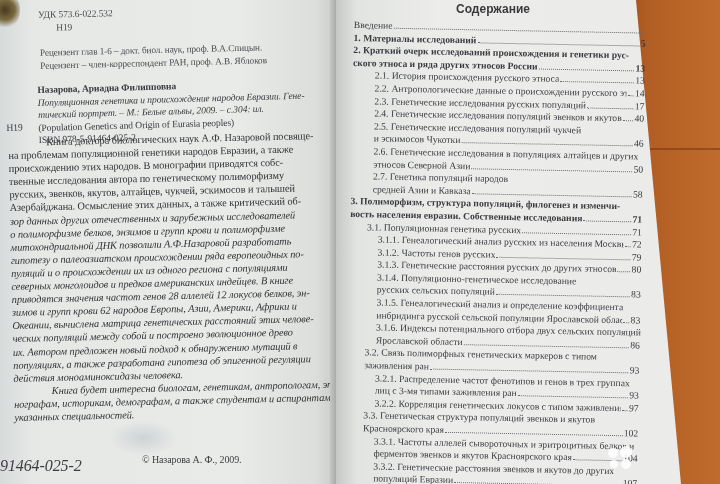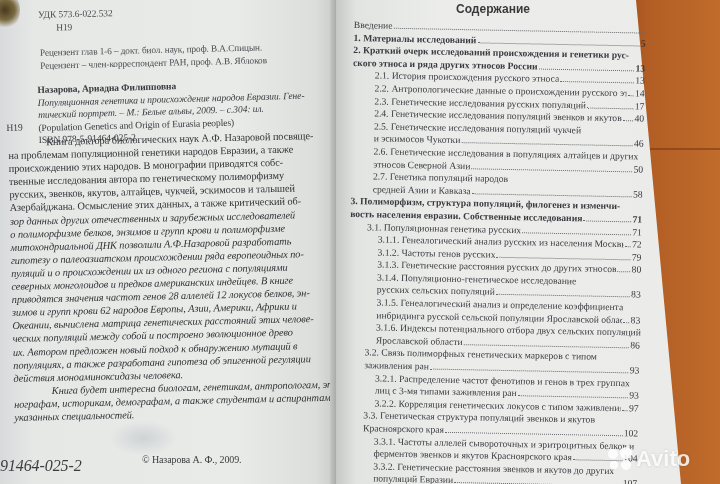--- a/index.html
+++ b/index.html
@@ -286,14 +286,13 @@
     </div>
   </div>
 
 <div class="avito">
   <div class="avito-logo">
     <span style="left:0;top:2px;width:10px;height:10px;"></span>
     <span style="left:12px;top:0;width:12px;height:12px;"></span>
     <span style="left:2px;top:14px;width:8px;height:8px;"></span>
     <span style="left:13px;top:13px;width:10px;height:10px;"></span>
   </div>
-  <span>Avito</span>
 </div>
 
 </body></html>

